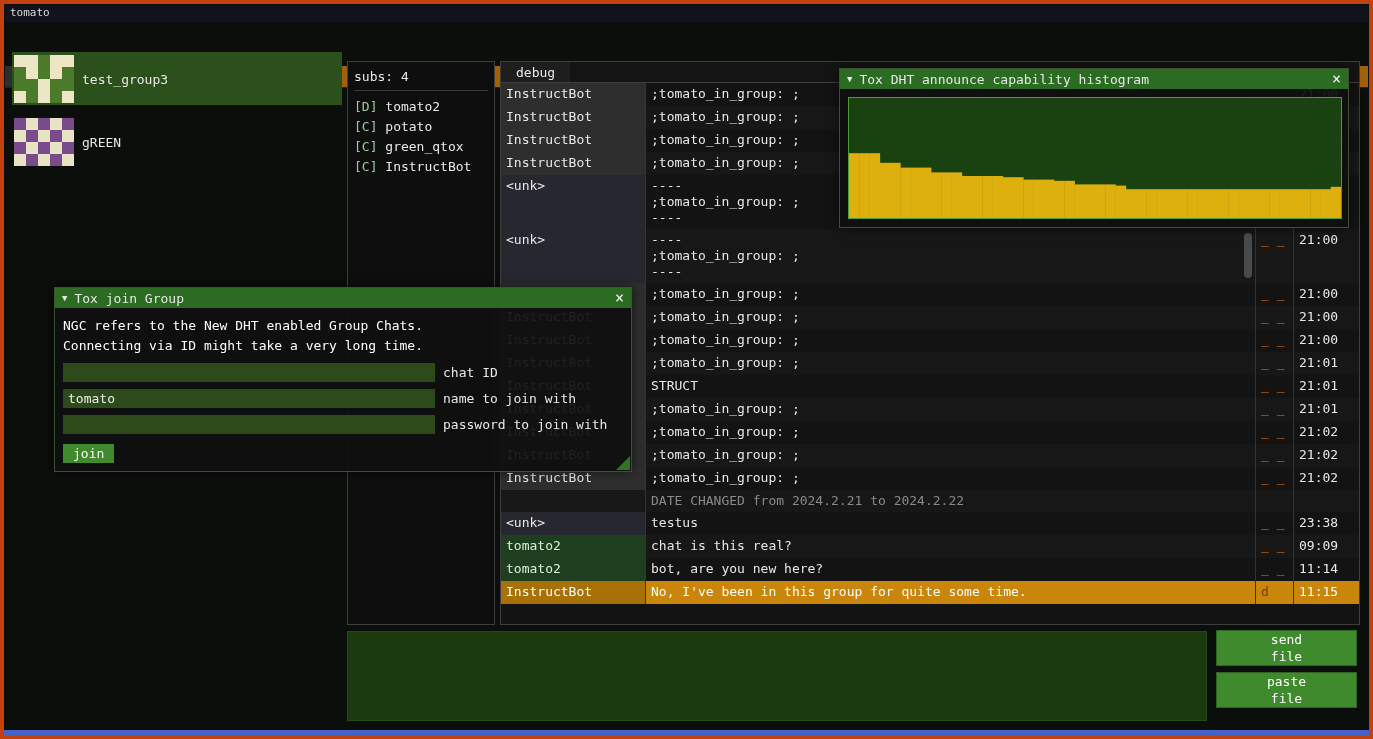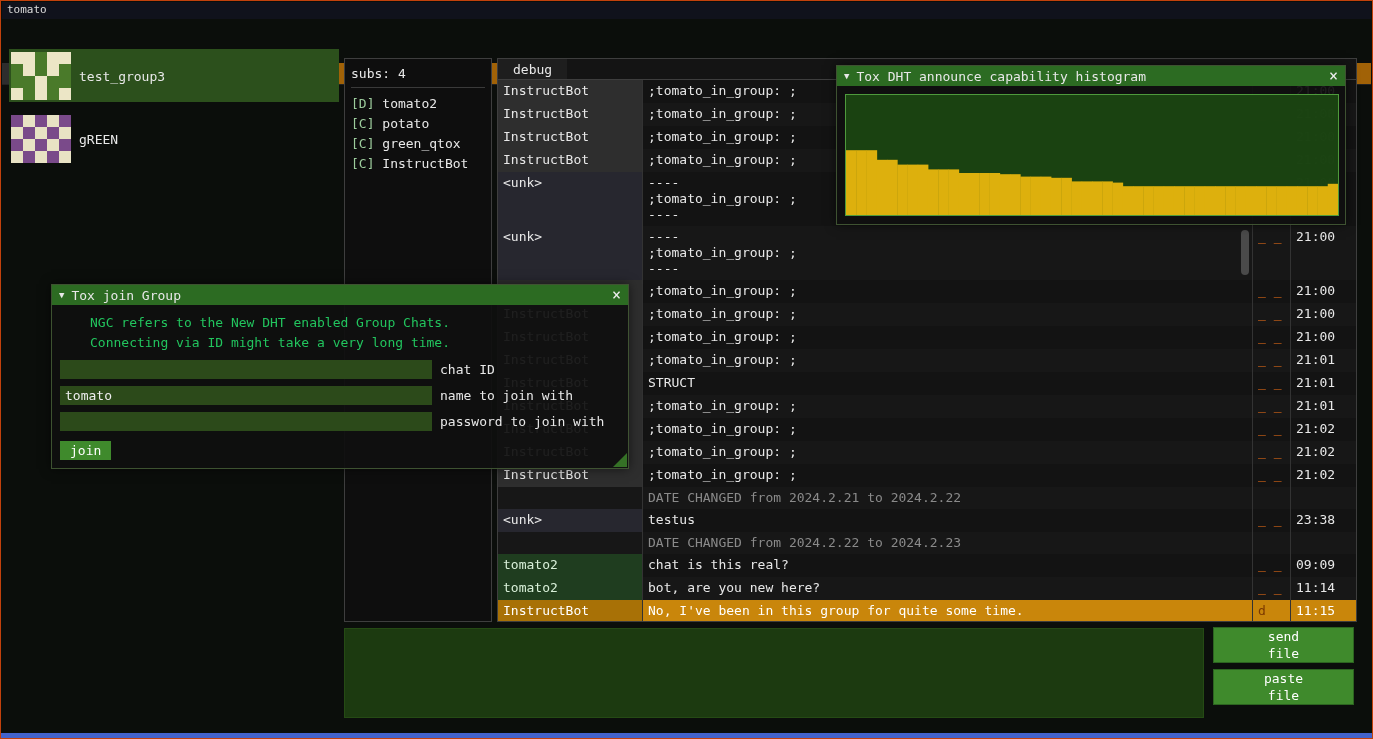--- a/index.html
+++ b/index.html
@@ -2,21 +2,21 @@
 <html><head>
 <meta charset="utf-8">
 <style>
   * { margin:0; padding:0; box-sizing:border-box; }
   html,body { width:1373px; height:739px; overflow:hidden; }
   body {
     background:#0b0e0b;
     font-family:"DejaVu Sans Mono","Liberation Mono",monospace;
     font-size:13px; color:#e8e8e8; position:relative;
   }
-  .frame { position:absolute; inset:0; border:1px solid #c2410c; }
+  .frame { position:absolute; inset:0; border:4px solid #c2410c; }
   .bottom-strip { position:absolute; left:0; right:0; bottom:0; height:5px; background:#4363cb; z-index:40; }
 
   .titlebar { position:absolute; left:1px; top:1px; right:1px; height:17px; background:#10121c;
     color:#dcdcdc; font-size:11px; line-height:16px; padding-left:5px; }
   .menubar { position:absolute; left:1px; top:18px; right:1px; height:22px; background:#a16207;
     border-bottom:1px solid #222; display:flex;margin-top:44px; }
   .menu-item { padding:2px 12px; line-height:18px; border-right:1px solid #242424; cursor:default; }
   .menu-item.fps { background:#2d2d2d; }
 
   
@@ -70,21 +70,21 @@
   .send-btn { top:626px; }
   .paste-btn { top:668px; }
 
   
   .imwin { position:absolute; background:rgba(15,15,15,0.93); border:1px solid rgba(120,165,90,0.45);
     box-shadow:0 0 10px rgba(0,0,0,0.55); z-index:20; }
   .imwin-title { height:20px; background:#2c6b22; display:flex; align-items:center; padding:0 7px; gap:7px; }
   .collapse-arrow { font-size:9px; line-height:20px; }
   .imwin-close { margin-left:auto; font-size:15px; line-height:18px; cursor:pointer; color:#eee; }
   .imwin-body { padding:8px; }
-  .hint { color:#22c55e; line-height:20px;margin-left:30px; }
+  .hint { color:#ffffff; line-height:20px; }
   .field-row { display:flex; align-items:center; margin-top:7px; gap:8px; }
   .field-input { width:372px; height:19px; background:#2c4a1a; border:none; outline:none;
     color:#eee; font:inherit; padding:0 5px; }
   .join-btn { background:#3f8a2c; border:none; color:#fff; font:inherit; padding:2px 10px;
     margin-top:10px; cursor:pointer; display:inline-block; }
   .resize-grip { position:absolute; right:1px; bottom:1px; width:0; height:0;
     border-left:14px solid transparent; border-bottom:14px solid #3f8a2c; opacity:.8; }
   .plot { width:494px; height:122px; background:rgba(28,72,18,0.9); border:1px solid #4e9a3c; }
   .plot svg { display:block; width:100%; height:100%; }
 </style>
@@ -253,26 +253,20 @@
           <div class="cell cname"></div>
           <div class="cell cmsg">DATE CHANGED from 2024.2.21 to 2024.2.22</div>
           <div class="cell cflags"></div>
           <div class="cell ctime"></div>
         </div>
         <div class="crow row-msg">
           <div class="cell cname n-slate">&lt;unk&gt;</div>
           <div class="cell cmsg">testus</div>
           <div class="cell cflags">_ _</div>
           <div class="cell ctime">23:38</div>
-        </div>
-        <div class="crow row-date">
-          <div class="cell cname"></div>
-          <div class="cell cmsg">DATE CHANGED from 2024.2.22 to 2024.2.23</div>
-          <div class="cell cflags"></div>
-          <div class="cell ctime"></div>
         </div>
         <div class="crow row-msg">
           <div class="cell cname n-green">tomato2</div>
           <div class="cell cmsg">chat is this real?</div>
           <div class="cell cflags">_ _</div>
           <div class="cell ctime">09:09</div>
         </div>
         <div class="crow row-msg">
           <div class="cell cname n-green">tomato2</div>
           <div class="cell cmsg">bot, are you new here?</div>

